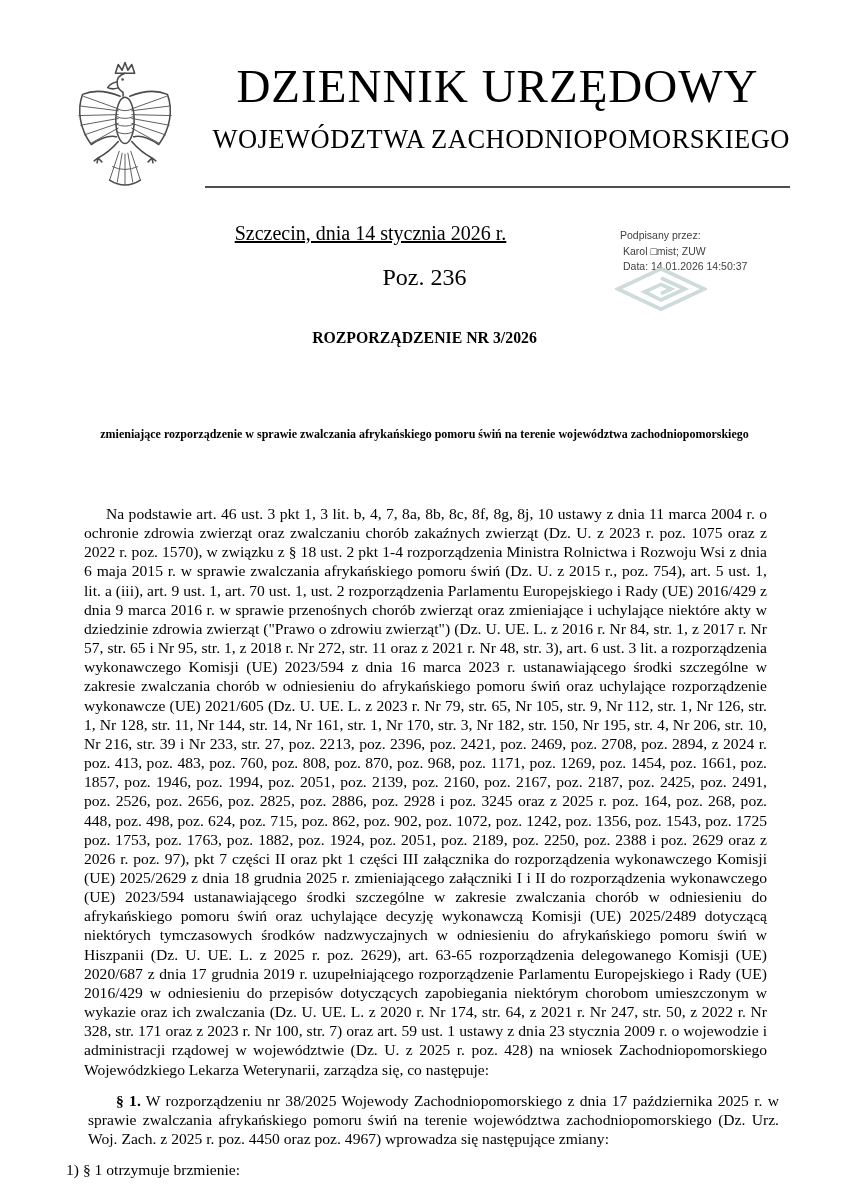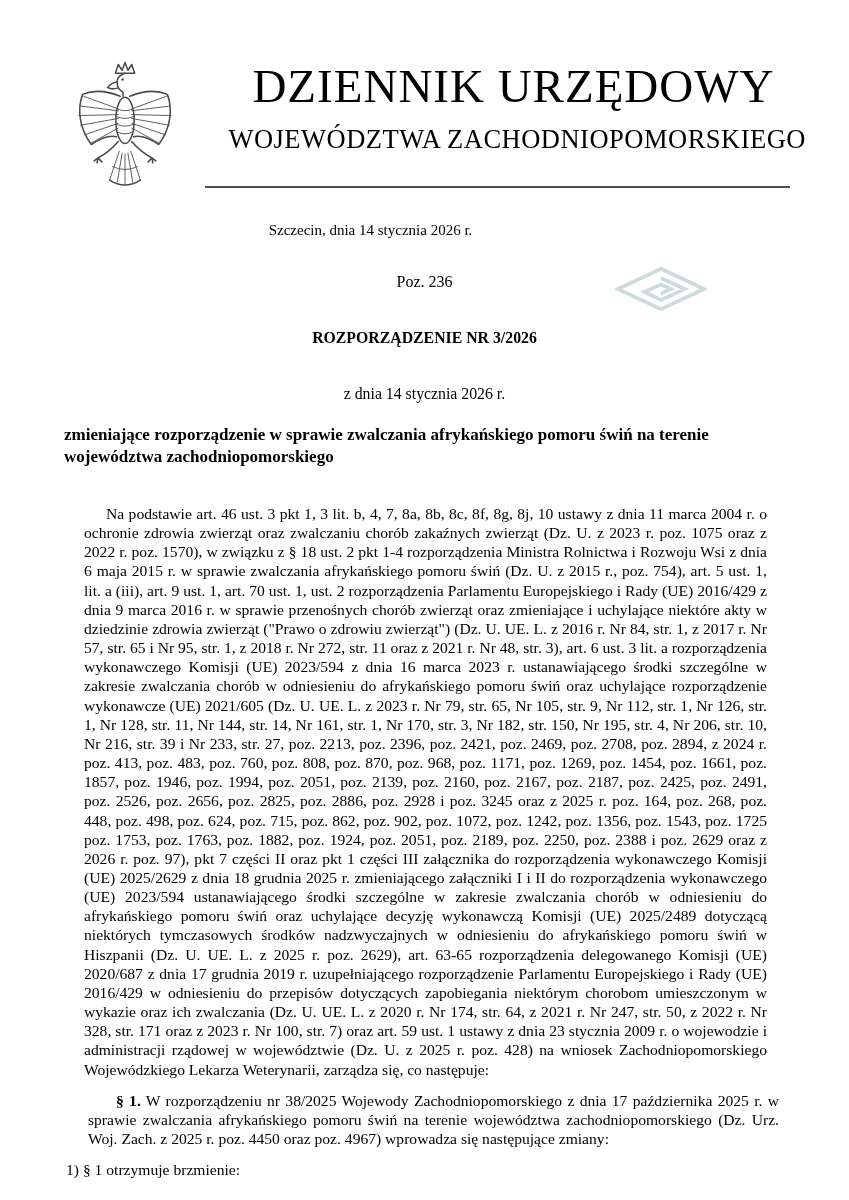--- a/index.html
+++ b/index.html
@@ -8,57 +8,57 @@
     background:#ffffff;
     font-family:"Liberation Serif", serif;
     color:#000;
     position:relative;
     overflow:hidden;
   }
   .page { position:absolute; inset:0; }
 
   
   .emblem { position:absolute; left:72px; top:58px; width:106px; height:146px; }
-  .masthead { position:absolute; left:205px; top:60px; width:585px; text-align:center;margin-left:16px; }
+  .masthead { position:absolute; left:205px; top:60px; width:585px; text-align:center; }
   .masthead-title {
     font-size:47px; line-height:1.12; font-weight:normal;
     letter-spacing:1px; white-space:nowrap;
   }
   .masthead-subtitle {
     font-size:26.5px; margin-top:11px; letter-spacing:.5px; white-space:nowrap;text-align:right;
   }
   .masthead-rule {
     position:absolute; left:205px; top:186px; width:585px; height:0;
     border-top:2px solid #4e4e4e;
   }
 
   
-  .dateline { position:absolute; left:0; top:222px; width:741px; text-align:center; font-size:15px; }
-  .poz      { position:absolute; left:0; top:273px; width:849px; text-align:center; font-size:16px; }
+  .dateline { position:absolute; left:0; top:222px; width:741px; text-align:center; font-size:20px;text-decoration:underline; }
+  .poz      { position:absolute; left:0; top:264px; width:849px; text-align:center; font-size:24px; }
 
   
   .signature {
     position:absolute; left:620px; top:228px; width:190px;
     font-family:"Liberation Sans", sans-serif;
     font-size:10.5px; line-height:15.5px; color:#3f3f3f;
   }
   .signature .indent { padding-left:3px; }
   .stamp { position:absolute; left:615px; top:266px; width:92px; height:46px; opacity:.85; }
 
   
   .act-title {
     position:absolute; left:0; top:329px; width:849px; text-align:center;
     font-weight:bold; font-size:15.8px; line-height:18.6px;
   }
   .act-date {
     position:absolute; left:0; top:385px; width:849px; text-align:center; font-size:15.8px;
   }
   .act-subject {
-    position:absolute; left:64px; top:424px; width:721px; 
-    font-weight:bold; font-size:17px; line-height:21.5px;
+    position:absolute; left:64px; top:424px; width:721px; text-align:center;
+    font-weight:bold; font-size:12px; line-height:21.5px;
   }
 
   
   .body-text {
     position:absolute; left:72px; top:492px; width:707px;
     font-size:15.6px; line-height:19.15px; text-align:justify;
   }
   .preamble { margin:12px; text-indent:22px; }
   .par1 { margin:9px 0 0 16px; text-indent:28px; }
   .par1 b { font-weight:bold; }
@@ -101,33 +101,37 @@
 
   <div class="masthead">
     <div class="masthead-title">DZIENNIK URZĘDOWY</div>
     <div class="masthead-subtitle">WOJEWÓDZTWA ZACHODNIOPOMORSKIEGO</div>
   </div>
   <div class="masthead-rule"></div>
 
   <div class="dateline">Szczecin, dnia 14 stycznia 2026 r.</div>
   <div class="poz">Poz. 236</div>
 
+  <div class="signature">
+    <div>Podpisany przez:</div>
+    <div class="indent">Karol □mist; ZUW</div>
+    <div class="indent">Data: 14.01.2026 14:50:37</div>
+  </div>
   <div class="stamp">
     <svg viewBox="0 0 100 50" width="92" height="46">
       <g fill="none" stroke="#c6d5d5" stroke-width="4" stroke-linejoin="miter">
         <path d="M50,3 L97,25 L50,47 L3,25 Z"></path>
         <path d="M50,13 L76,25 L50,37 L32,28 L50,20 L61,25 L50,30"></path>
       </g>
     </svg>
   </div>
 
   <div class="act-title">
     <div>ROZPORZĄDZENIE NR 3/2026</div>
   </div>
-  <div class="act-date">z dnia 14 stycznia 2026 r.</div>
   <div class="act-subject">zmieniające rozporządzenie w sprawie zwalczania afrykańskiego pomoru świń na terenie województwa zachodniopomorskiego</div>
 
   <div class="body-text">
     <p class="preamble">Na podstawie art. 46 ust. 3 pkt 1, 3 lit. b, 4, 7, 8a, 8b, 8c, 8f, 8g, 8j, 10 ustawy z dnia 11 marca 2004 r. o ochronie zdrowia zwierząt oraz zwalczaniu chorób zakaźnych zwierząt (Dz. U. z 2023 r. poz. 1075 oraz z 2022 r. poz. 1570), w związku z § 18 ust. 2 pkt 1-4 rozporządzenia Ministra Rolnictwa i Rozwoju Wsi z dnia 6 maja 2015 r. w sprawie zwalczania afrykańskiego pomoru świń (Dz. U. z 2015 r., poz. 754), art. 5 ust. 1, lit. a (iii), art. 9 ust. 1, art. 70 ust. 1, ust. 2 rozporządzenia Parlamentu Europejskiego i Rady (UE) 2016/429 z dnia 9 marca 2016 r. w sprawie przenośnych chorób zwierząt oraz zmieniające i uchylające niektóre akty w dziedzinie zdrowia zwierząt ("Prawo o zdrowiu zwierząt") (Dz. U. UE. L. z 2016 r. Nr 84, str. 1, z 2017 r. Nr 57, str. 65 i Nr 95, str. 1, z 2018 r. Nr 272, str. 11 oraz z 2021 r. Nr 48, str. 3), art. 6 ust. 3 lit. a rozporządzenia wykonawczego Komisji (UE) 2023/594 z dnia 16 marca 2023 r. ustanawiającego środki szczególne w zakresie zwalczania chorób w odniesieniu do afrykańskiego pomoru świń oraz uchylające rozporządzenie wykonawcze (UE) 2021/605 (Dz. U. UE. L. z 2023 r. Nr 79, str. 65, Nr 105, str. 9, Nr 112, str. 1, Nr 126, str. 1, Nr 128, str. 11, Nr 144, str. 14, Nr 161, str. 1, Nr 170, str. 3, Nr 182, str. 150, Nr 195, str. 4, Nr 206, str. 10, Nr 216, str. 39 i Nr 233, str. 27, poz. 2213, poz. 2396, poz. 2421, poz. 2469, poz. 2708, poz. 2894, z 2024 r. poz. 413, poz. 483, poz. 760, poz. 808, poz. 870, poz. 968, poz. 1171, poz. 1269, poz. 1454, poz. 1661, poz. 1857, poz. 1946, poz. 1994, poz. 2051, poz. 2139, poz. 2160, poz. 2167, poz. 2187, poz. 2425, poz. 2491, poz. 2526, poz. 2656, poz. 2825, poz. 2886, poz. 2928 i poz. 3245 oraz z 2025 r. poz. 164, poz. 268, poz. 448, poz. 498, poz. 624, poz. 715, poz. 862, poz. 902, poz. 1072, poz. 1242, poz. 1356, poz. 1543, poz. 1725 poz. 1753, poz. 1763, poz. 1882, poz. 1924, poz. 2051, poz. 2189, poz. 2250, poz. 2388 i poz. 2629 oraz z 2026 r. poz. 97), pkt 7 części II oraz pkt 1 części III załącznika do rozporządzenia wykonawczego Komisji (UE) 2025/2629 z dnia 18 grudnia 2025 r. zmieniającego załączniki I i II do rozporządzenia wykonawczego (UE) 2023/594 ustanawiającego środki szczególne w zakresie zwalczania chorób w odniesieniu do afrykańskiego pomoru świń oraz uchylające decyzję wykonawczą Komisji (UE) 2025/2489 dotyczącą niektórych tymczasowych środków nadzwyczajnych w odniesieniu do afrykańskiego pomoru świń w Hiszpanii (Dz. U. UE. L. z 2025 r. poz. 2629), art. 63-65 rozporządzenia delegowanego Komisji (UE) 2020/687 z dnia 17 grudnia 2019 r. uzupełniającego rozporządzenie Parlamentu Europejskiego i Rady (UE) 2016/429 w odniesieniu do przepisów dotyczących zapobiegania niektórym chorobom umieszczonym w wykazie oraz ich zwalczania (Dz. U. UE. L. z 2020 r. Nr 174, str. 64, z 2021 r. Nr 247, str. 50, z 2022 r. Nr 328, str. 171 oraz z 2023 r. Nr 100, str. 7) oraz art. 59 ust. 1 ustawy z dnia 23 stycznia 2009 r. o wojewodzie i administracji rządowej w województwie (Dz. U. z 2025 r. poz. 428) na wniosek Zachodniopomorskiego Wojewódzkiego Lekarza Weterynarii, zarządza się, co następuje:</p>
     <p class="par1"><b>§ 1.</b><span> W rozporządzeniu nr 38/2025 Wojewody Zachodniopomorskiego z dnia 17 października 2025 r. w sprawie zwalczania afrykańskiego pomoru świń na terenie województwa zachodniopomorskiego (Dz. Urz. Woj. Zach. z 2025 r. poz. 4450 oraz poz. 4967) wprowadza się następujące zmiany:</span></p>
     <p class="item1">1) § 1 otrzymuje brzmienie:</p>
   </div>
 
 </div>
 

